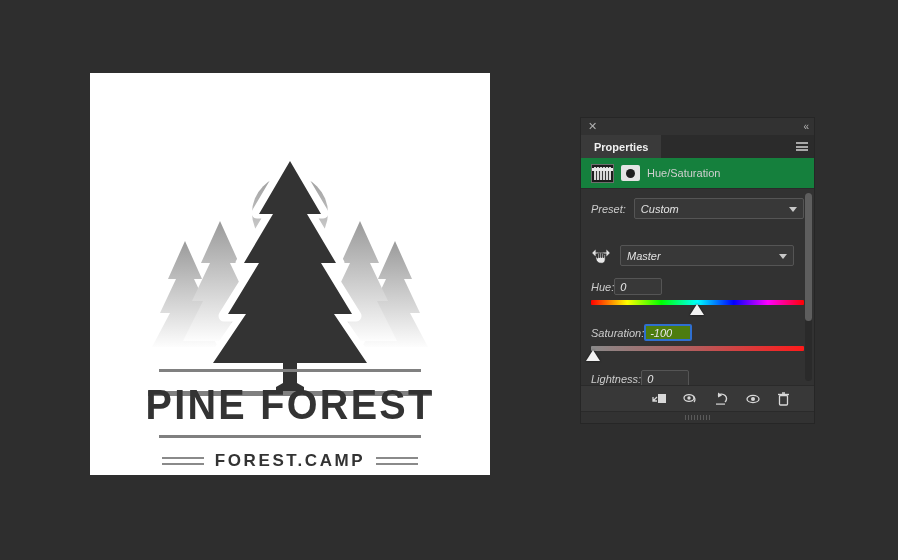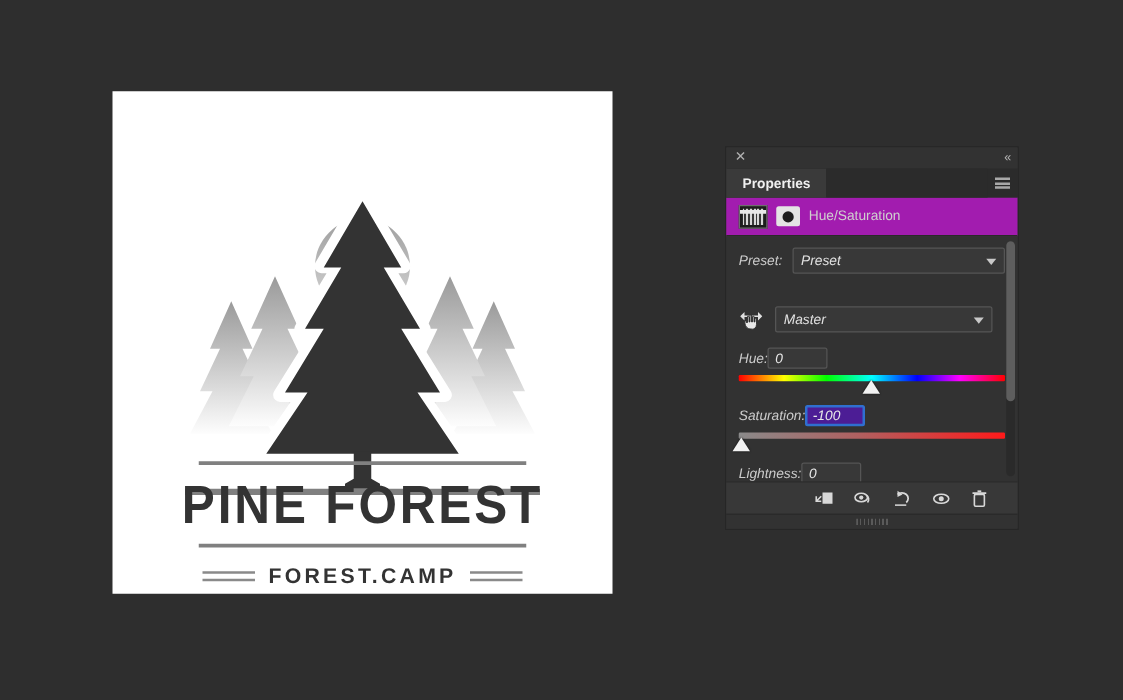--- a/index.html
+++ b/index.html
@@ -169,21 +169,21 @@
     height: 9px;
     background:
       linear-gradient(#a8a8a8 0 0) 0 0/12px 2px no-repeat,
       linear-gradient(#a8a8a8 0 0) 0 3.5px/12px 2px no-repeat,
       linear-gradient(#a8a8a8 0 0) 0 7px/12px 2px no-repeat;
   }
 
   
   .adj-header {
     height: 30px;
-    background: #a21caf;
+    background: #15803d;
     display: flex;
     align-items: center;
     padding: 0 10px;
     gap: 7px;
     flex: none;
     border-bottom: 1px solid #2a2a2a;
   }
   .adj-thumb {
     width: 21px;
     height: 17px;
@@ -299,21 +299,21 @@
     color: #e8e8e8;
     font-size: 11px;
     display: flex;
     align-items: center;
     padding-left: 5px;
     box-sizing: border-box;
     cursor: text;
   }
   .val-field.focused {
     border: 2px solid #2f6fd0;
-    background: #4c1d95;
+    background: #4d7c0f;
     padding-left: 4px;
   }
   .track-wrap {
     position: relative;
     height: 15px;
   }
   .track {
     position: absolute;
     left: 0; right: 0;
     top: 0;
@@ -492,21 +492,21 @@
         <b></b>
       </div>
     <div class="adj-title">Hue/Saturation</div>
   </div>
 
   <div class="panel-body">
 
     <div class="row-preset">
       <div class="lbl">Preset:</div>
       <div class="select-box">
-        <span>Preset</span>
+        <span>Custom</span>
         <span class="caret"></span>
       </div>
     </div>
 
     <div class="row-channel">
       <div class="hand-tool">
         <svg width="18" height="18" viewBox="0 0 18 18">
           <path d="M3 4 L1 6 L3 8 Z M15 4 L17 6 L15 8 Z M2.5 6 H15.5" stroke="#e0e0e0" stroke-width="1.2" fill="#e0e0e0"></path>
           <path d="M7 16 C4.5 15 3.5 12 4 9.5 L5 9.5 L5 11 L6 11 L6 6 L7.2 6 L7.2 10.5 L8 10.5 L8 5 L9.2 5 L9.2 10.5 L10 10.5 L10 6 L11.2 6 L11.2 10.5 L12 10.5 L12 7.5 L13.2 7.5 L13.2 12.5 C13.2 15 11.5 16.3 10 16.3 Z" fill="#e8e8e8" stroke="#2a2a2a" stroke-width="0.7"></path>
         </svg>

